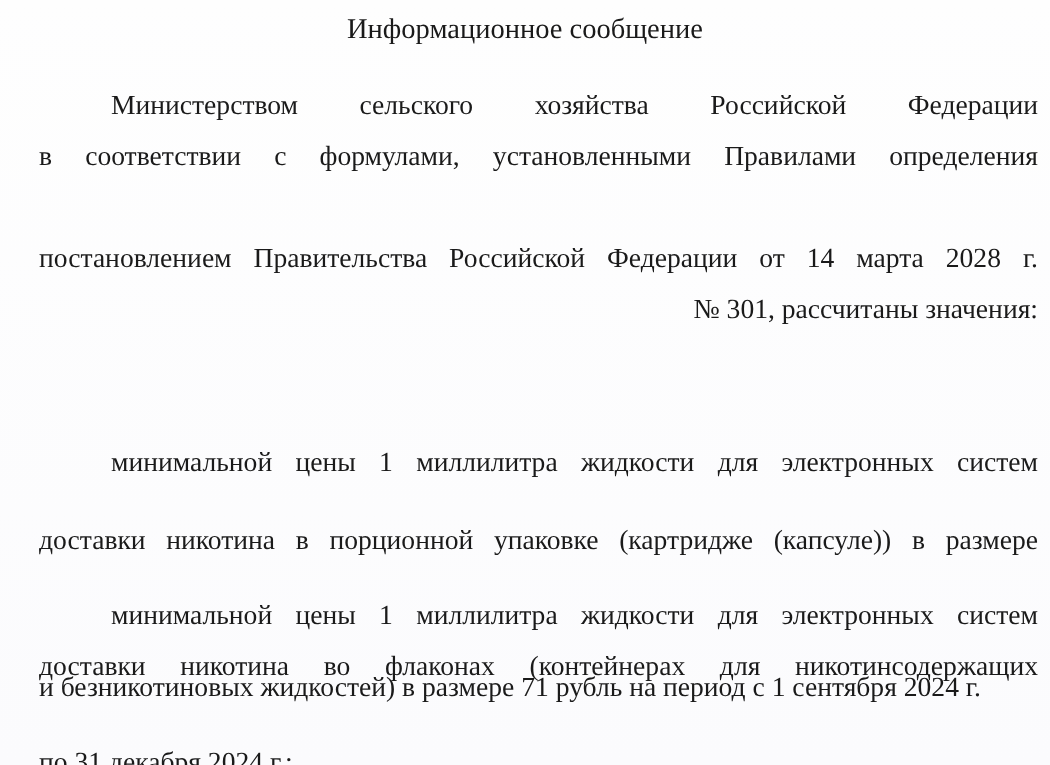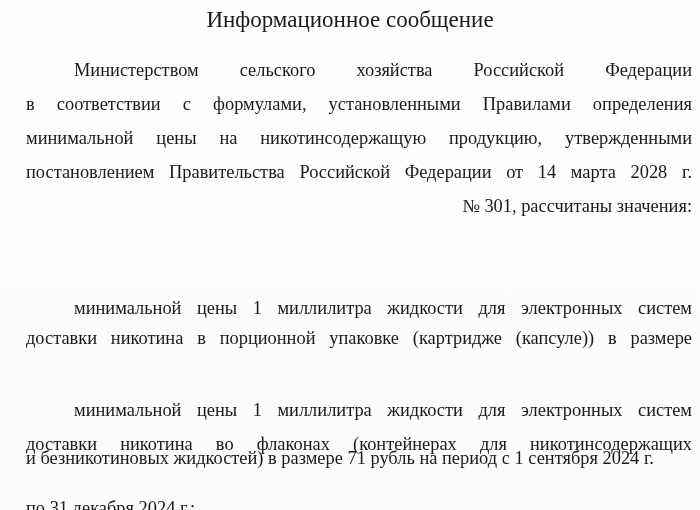--- a/index.html
+++ b/index.html
@@ -23,21 +23,21 @@
       width: 700px;
       height: 510px;
       background: linear-gradient(180deg, #fefefe 0%, #fbfbfd 100%);
     }
     .title {
       position: absolute;
       top: 6px;
       left: 0;
       width: 700px;
       text-align: center;
-      font-size: 23px;
+      font-size: 19px;
       line-height: 28px;
     }
     .line {
       position: absolute;
       left: 26px;
       width: 666px;
       height: 28px;
       line-height: 28px;
       white-space: nowrap;
     }
@@ -52,26 +52,25 @@
   </style>
 </head>
 <body>
 
 <div class="page">
 
   <div class="title">Информационное сообщение</div>
 
   <div class="line indent justify" style="top:56px;">Министерством сельского хозяйства Российской Федерации</div>
   <div class="line justify" style="top:90px;">в соответствии с формулами, установленными Правилами определения</div>
-  <div class="line justify" style="top:124px;">минимальной цены на никотинсодержащую продукцию, утвержденными</div>
   <div class="line justify" style="top:158px;">постановлением Правительства Российской Федерации от 14 марта 2028 г.</div>
   <div class="line" style="top:192px;text-align:right;">№ 301, рассчитаны значения:</div>
 
 
   <div class="line indent justify" style="top:294px;">минимальной цены 1 миллилитра жидкости для электронных систем</div>
-  <div class="line justify" style="top:324px;">доставки никотина в порционной упаковке (картридже (капсуле)) в размере</div>
+  <div class="line justify" style="top:346px;">доставки никотина в порционной упаковке (картридже (капсуле)) в размере</div>
 
   <div class="line indent justify" style="top:396px;">минимальной цены 1 миллилитра жидкости для электронных систем</div>
   <div class="line justify" style="top:430px;">доставки никотина во флаконах (контейнерах для никотинсодержащих</div>
   <div class="line" style="top:444px;">и безникотиновых жидкостей) в размере 71 рубль на период с 1 сентября 2024 г.</div>
   <div class="line" style="top:494px;">по 31 декабря 2024 г.;</div>
 
 </div>
 
 </body></html>

